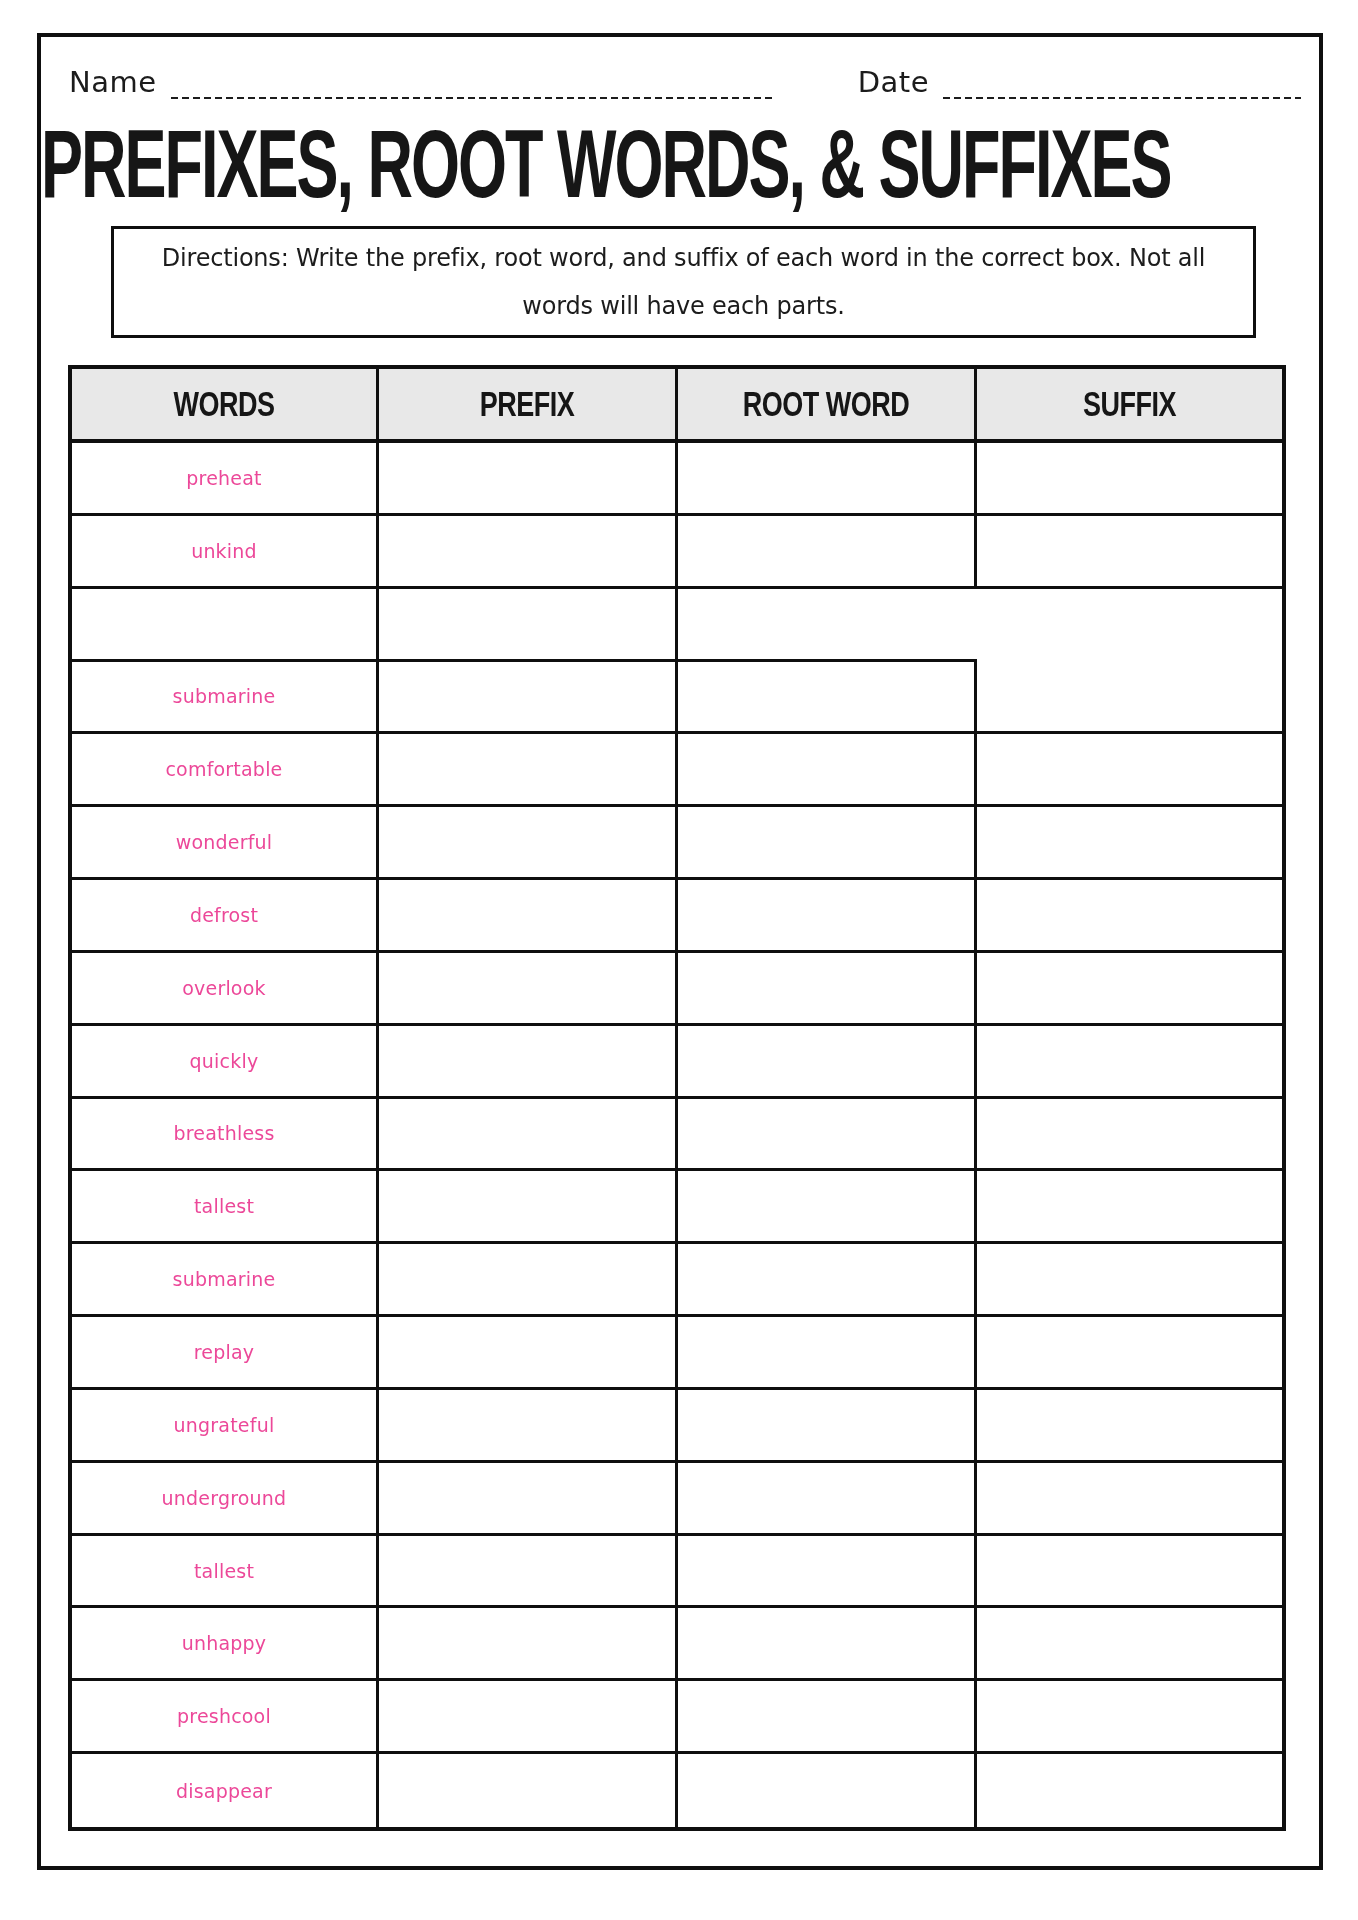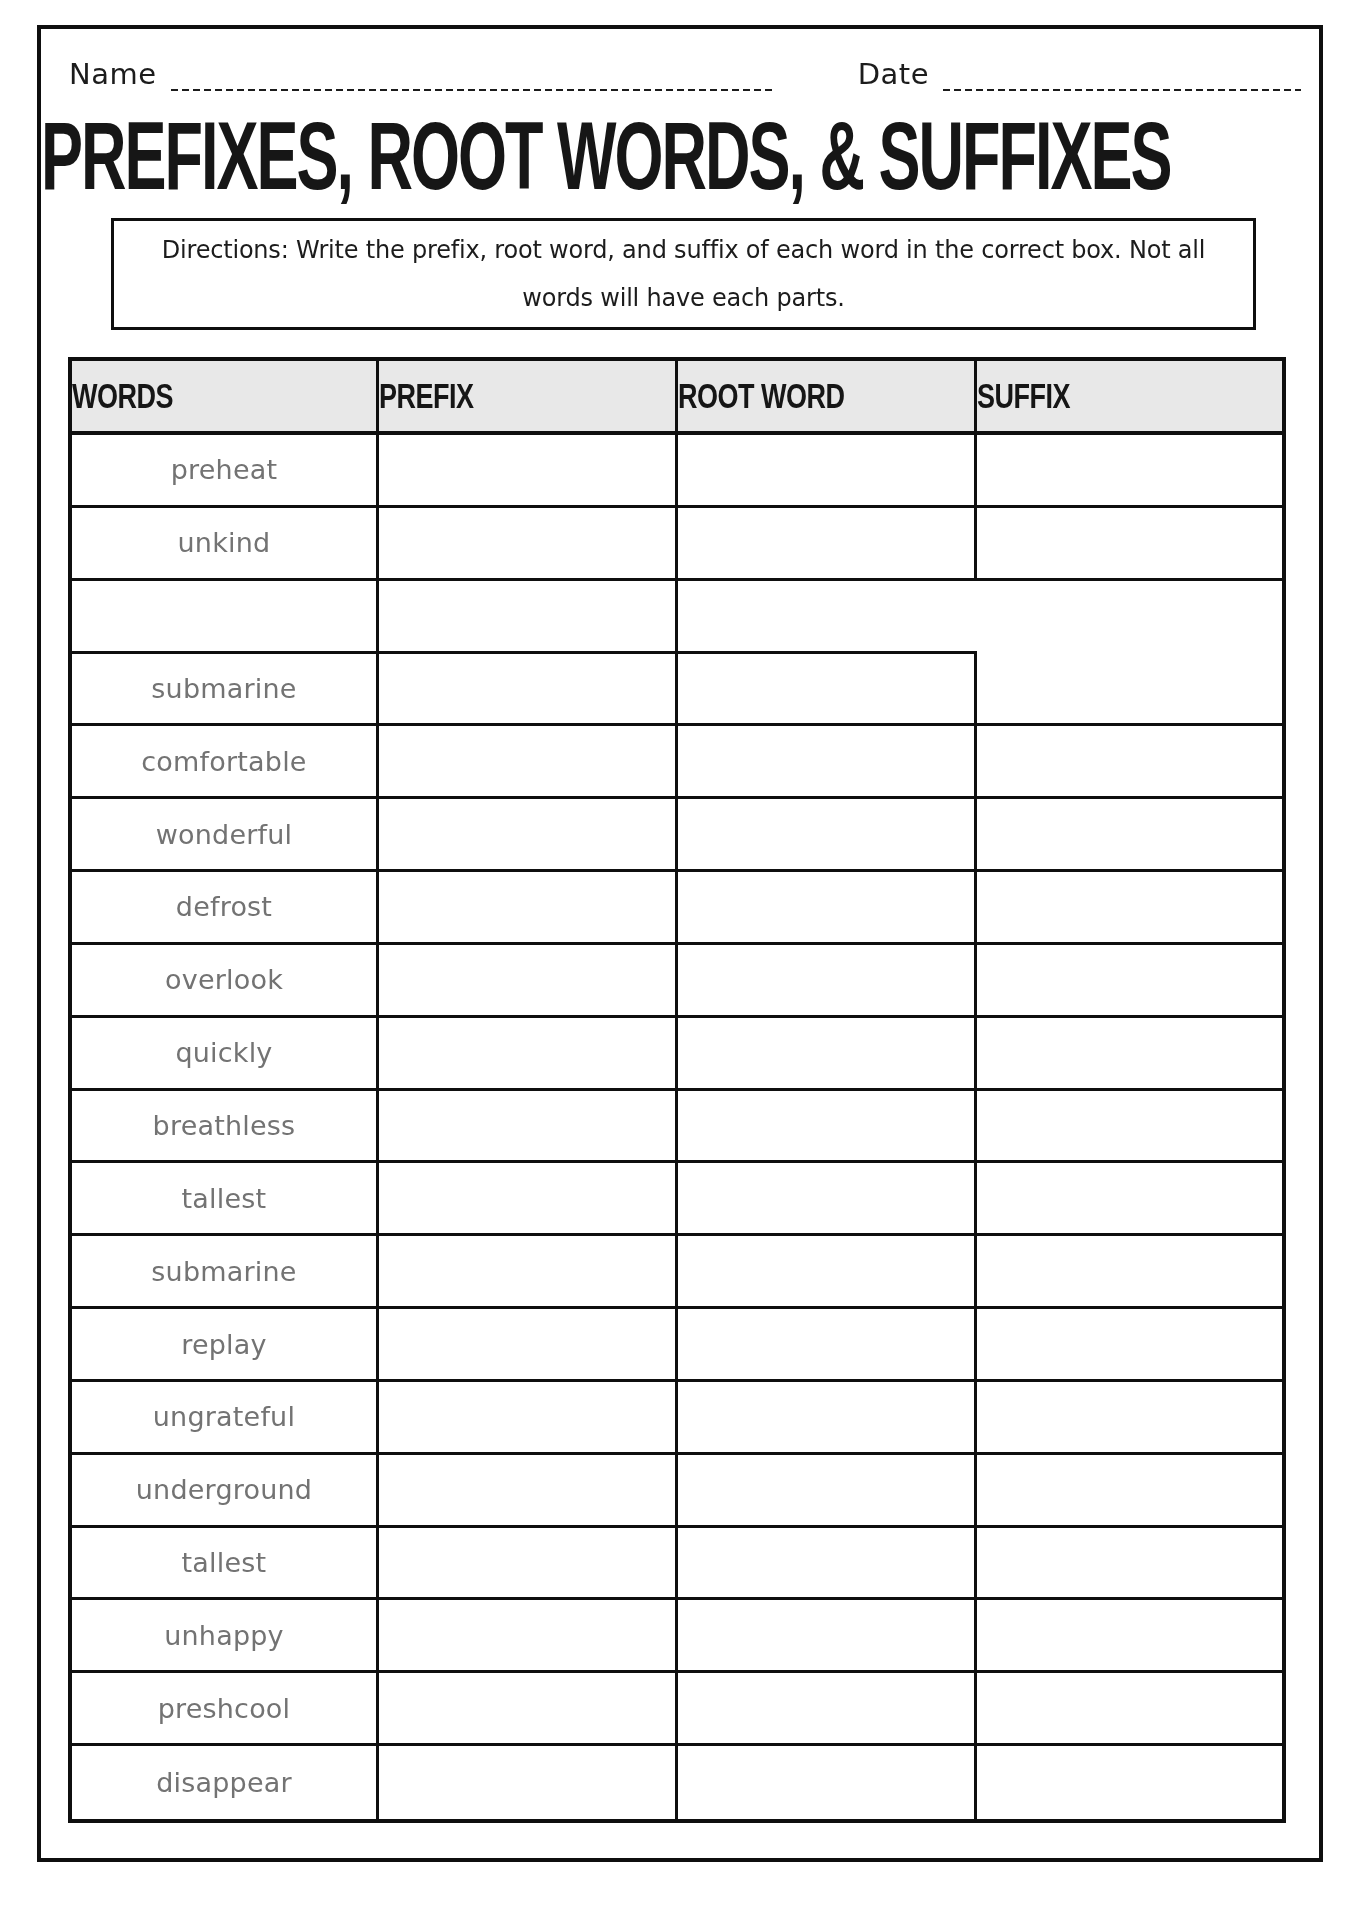--- a/index.html
+++ b/index.html
@@ -9,21 +9,21 @@
     --page-bg:#ffffff;
   }
   *{margin:0;padding:0;box-sizing:border-box;}
   html,body{background:#fff;}
   body{
     width:1358px;height:1920px;position:relative;
     font-family:"DejaVu Sans",sans-serif;color:var(--text);
   }
   
   .sheet{
-    position:absolute;left:37px;top:25px;width:1286px;height:1837px;
+    position:absolute;left:37px;top:33px;width:1286px;height:1837px;
     border:4px solid var(--border);background:var(--page-bg);text-decoration:underline;
   }
   
   .topline{
     position:absolute;left:28px;top:16px;width:1232px;height:46px;
     display:flex;align-items:flex-end;
   }
   .hw{font-family:"DejaVu Sans",sans-serif;}
   .topline .label{
     font-size:29px;line-height:1;padding-bottom:2px;letter-spacing:.5px;
@@ -59,41 +59,41 @@
     position:absolute;left:27px;top:328px;width:1218px;height:1466px;
     border:4px solid var(--border);background:#fff;
     display:flex;flex-direction:column;
   }
   .thead{
     height:74px;background:var(--header-bg);
     border-bottom:4px solid var(--border);
     display:grid;grid-template-columns:309fr 301fr 301fr 307fr;
   }
   .thead .hcell{
-    display:flex;align-items:center;justify-content:flex-start;
+    display:flex;align-items:center;justify-content:center;
     border-right:3px solid var(--border);
   }
   .thead .hcell:last-child{border-right:none;border-radius:8px;}
   .hcell span{
     font-family:"Liberation Sans","DejaVu Sans",sans-serif;
     font-weight:800;font-size:27px;letter-spacing:-.5px;color:#161616;
     transform:scaleY(1.3);white-space:nowrap;
   }
   .tbody{flex:1;display:grid;grid-auto-rows:1fr;}
   .trow{
     display:grid;grid-template-columns:309fr 301fr 301fr 307fr;
   }
   .trow .cell{
     border-right:3px solid var(--border);
     border-bottom:3px solid var(--border);
     display:flex;align-items:center;justify-content:center;
   }
   .trow .cell:last-child{border-right:none;}
   .trow:last-child .cell{border-bottom:none;}
-  .word{font-size:27px;letter-spacing:.2px;color:#737373;}
+  .word{font-size:19px;letter-spacing:.2px;color:#ec4899;}
 </style>
 </head>
 <body>
 
 <div class="sheet">
 
   <div class="topline">
     <span class="label hw">Name</span>
     <span class="blank name-blank"></span>
     <span class="label hw">Date</span>

